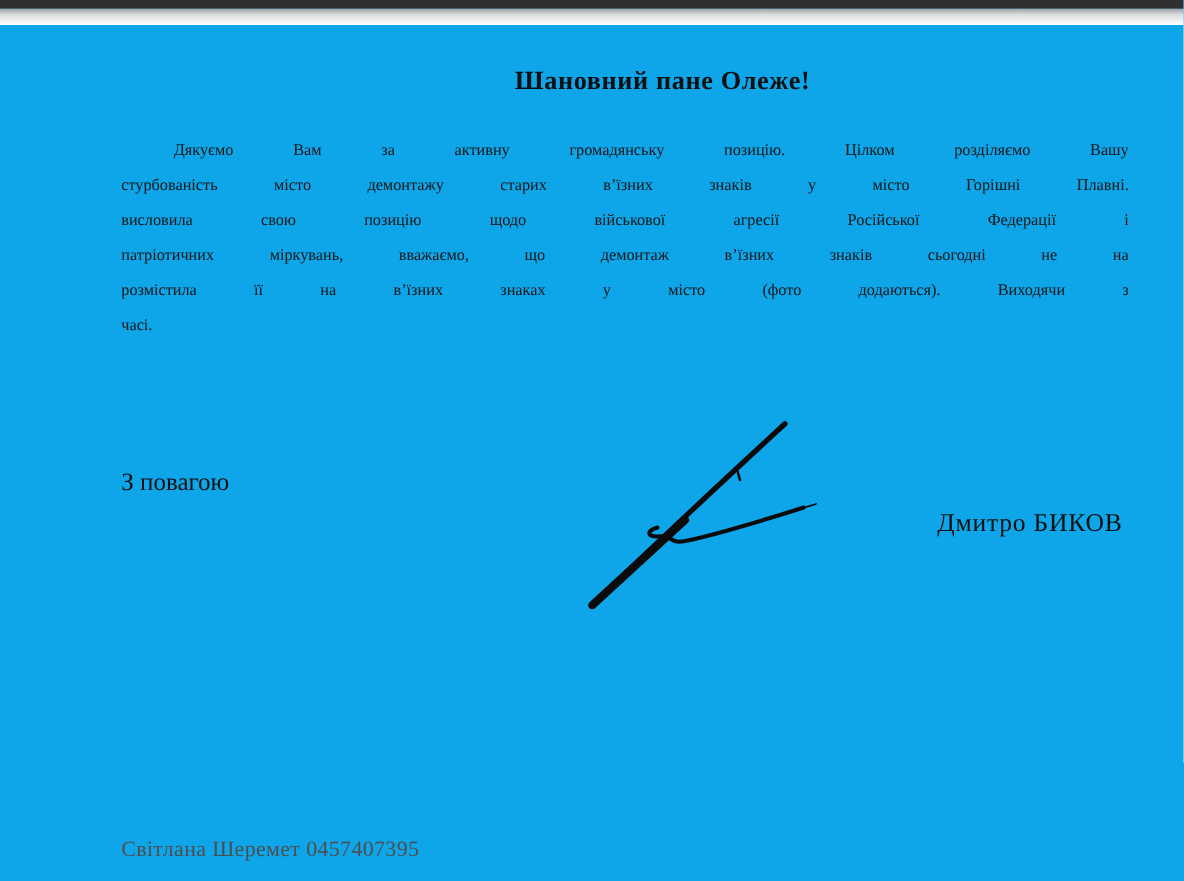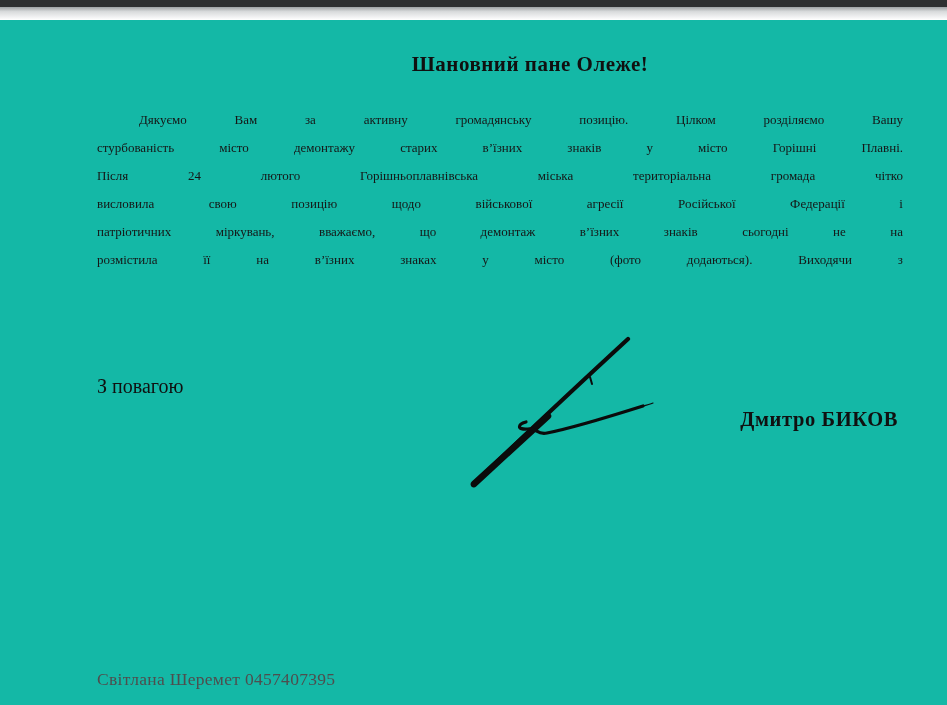--- a/index.html
+++ b/index.html
@@ -4,21 +4,21 @@
 <style>
   html, body {
     margin: 0;
     padding: 0;
     background: #ffffff;
   }
   .page {
     position: relative;
     width: 947px;
     height: 705px;
-    background: #14b8a6;
+    background: #0ea5e9;
     overflow: hidden;
     font-family: "Liberation Serif", "DejaVu Serif", serif;
     color: #151515;
   }
   .scan-top-edge {
     position: absolute;
     top: 0; left: 0;
     width: 100%;
     height: 7px;
     background: #2e3032;
@@ -70,21 +70,21 @@
     left: 97px;
     font-weight: normal;
     font-size: 20px;
     line-height: 31px;
     color: #101010;
   }
   .signer-name {
     position: absolute;
     top: 408px;
     right: 49px;
-    font-weight: bold;
+    font-weight: normal;
     font-size: 20.5px;
     letter-spacing: 0.6px;
     color: #101010;
   }
   .signature {
     position: absolute;
     top: 328px;
     left: 440px;
     width: 220px;
     height: 165px;
@@ -104,24 +104,24 @@
 <div class="page">
 
   <div class="scan-top-edge"></div>
   <div class="scan-top-fade"></div>
 
   <div class="salutation">Шановний пане Олеже!</div>
 
   <div class="body-text">
     <div class="body-line first">Дякуємо Вам за активну громадянську позицію. Цілком розділяємо Вашу</div>
     <div class="body-line">стурбованість місто демонтажу старих в’їзних знаків у місто Горішні Плавні.</div>
-    <div class="body-line">Після 24 лютого Горішньоплавнівська міська територіальна громада чітко</div>
     <div class="body-line">висловила свою позицію щодо військової агресії Російської Федерації і</div>
     <div class="body-line">патріотичних міркувань, вважаємо, що демонтаж в’їзних знаків сьогодні не на</div>
     <div class="body-line">розмістила її на в’їзних знаках у місто (фото додаються). Виходячи з</div>
+    <div class="body-line last">часі.</div>
   </div>
 
   <div class="regards-block">
     <div>З повагою</div>
   </div>
 
   <div class="signature">
     <svg width="220" height="165" viewBox="0 0 220 165" xmlns="http://www.w3.org/2000/svg">
 
       <path d="M 33 157 C 70 121, 150 46, 188 11" fill="none" stroke="#0b0b0b" stroke-width="4.2" stroke-linecap="round"></path>

